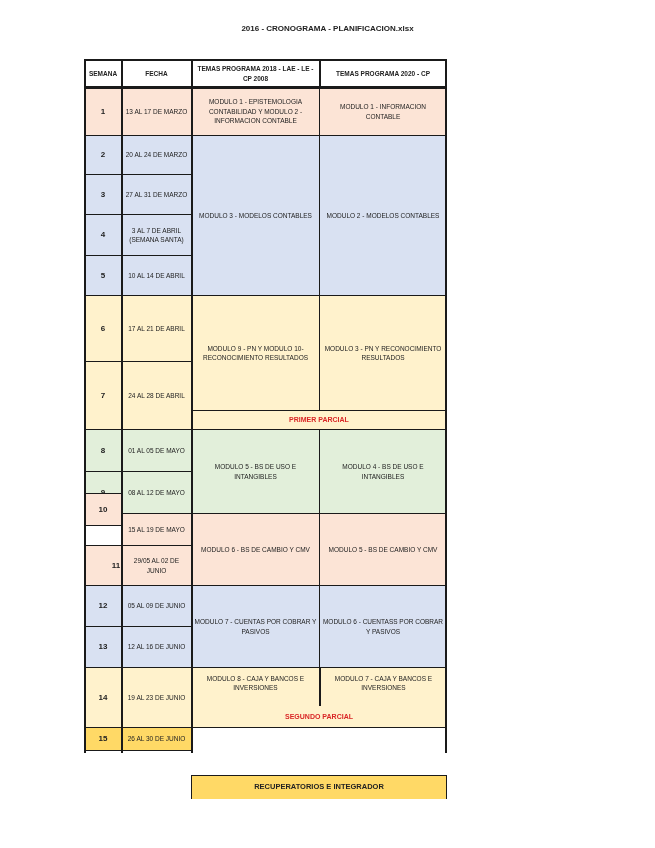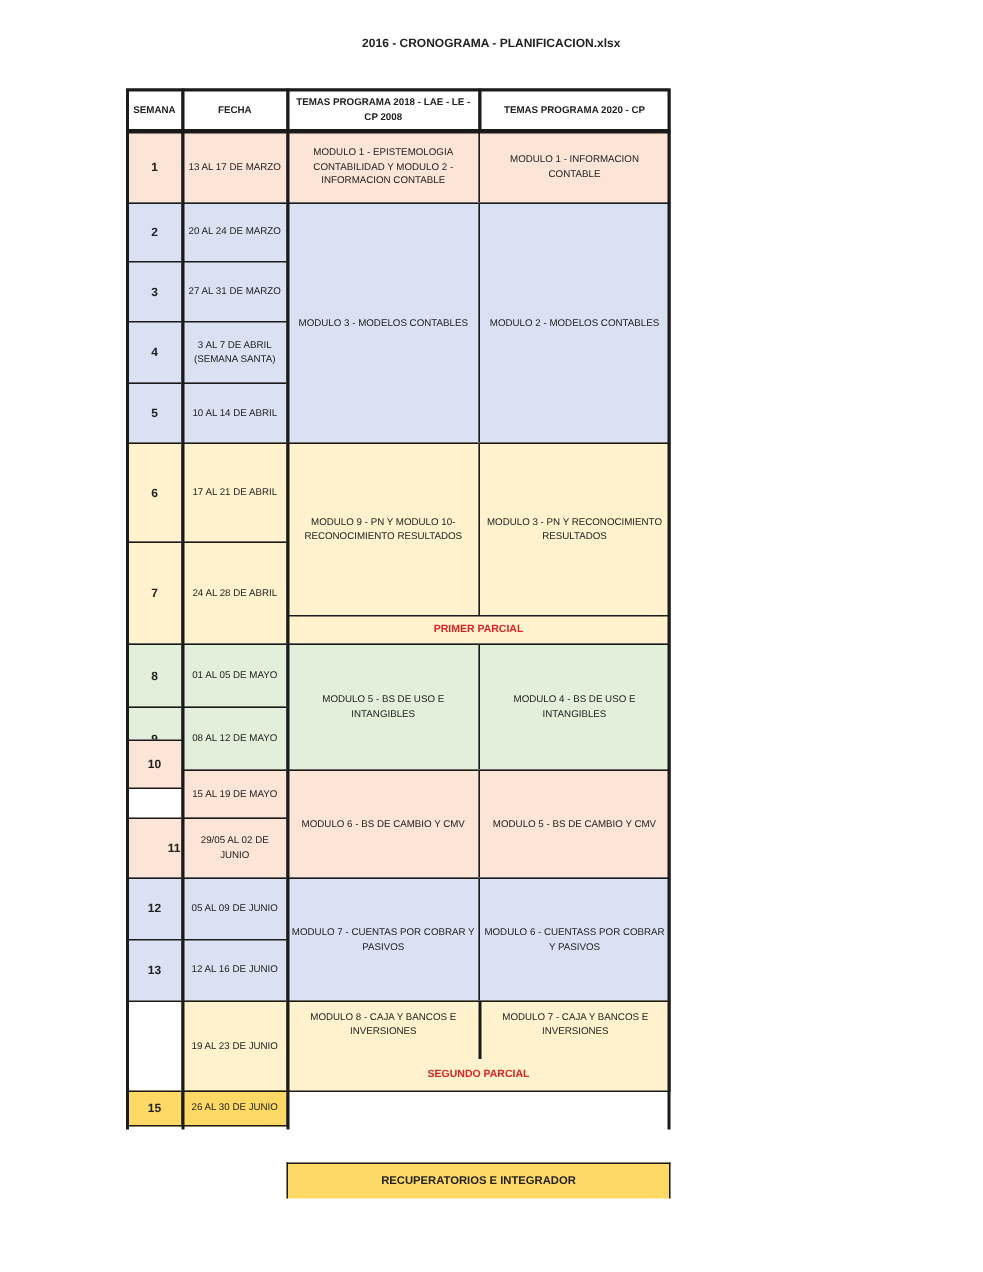--- a/index.html
+++ b/index.html
@@ -70,20 +70,21 @@
   <div class="cell pink" style="left:107px;top:454px;width:129px;height:73px;">MODULO 6 - BS DE CAMBIO Y CMV</div>
   <div class="cell pink" style="left:235px;top:454px;width:128px;height:73px;">MODULO 5 - BS DE CAMBIO Y CMV</div>
 
   <div class="cell num blue" style="left:0;top:526px;width:38px;height:42px;">12</div>
   <div class="cell blue" style="left:37px;top:526px;width:71px;height:42px;">05 AL 09 DE JUNIO</div>
   <div class="cell num blue" style="left:0;top:567px;width:38px;height:42px;">13</div>
   <div class="cell blue" style="left:37px;top:567px;width:71px;height:42px;">12 AL 16 DE JUNIO</div>
   <div class="cell blue" style="left:107px;top:526px;width:129px;height:83px;">MODULO 7 - CUENTAS POR COBRAR Y PASIVOS</div>
   <div class="cell blue" style="left:235px;top:526px;width:128px;height:83px;">MODULO 6 - CUENTASS POR COBRAR Y PASIVOS</div>
 
+  <div class="cell num cream" style="left:0;top:608px;width:38px;height:61px;">14</div>
   <div class="cell cream" style="left:37px;top:608px;width:71px;height:61px;">19 AL 23 DE JUNIO</div>
   <div class="cell cream" style="left:107px;top:608px;width:256px;height:61px;"></div>
   <div class="cell cream noborder" style="left:108px;top:609px;width:127px;height:38px;align-items:flex-start;padding-top:6px;">MODULO 8 - CAJA Y BANCOS E INVERSIONES</div>
   <div class="cell cream noborder" style="left:237px;top:609px;width:125px;height:38px;align-items:flex-start;padding-top:6px;">MODULO 7 - CAJA Y BANCOS E INVERSIONES</div>
   <div class="vline" style="left:235px;top:609px;height:38px;"></div>
   <div class="cell noborder" style="left:108px;top:648px;width:254px;height:20px;color:#d92626;font-weight:bold;font-size:7px;">SEGUNDO PARCIAL</div>
 
   <div class="cell num gold" style="left:0;top:668px;width:38px;height:24px;">15</div>
   <div class="cell gold" style="left:37px;top:668px;width:71px;height:24px;">26 AL 30 DE JUNIO</div>
   <div class="cell gold bold" style="left:107px;top:668px;width:256px;height:24px;border-bottom:none;">RECUPERATORIOS E INTEGRADOR</div>

